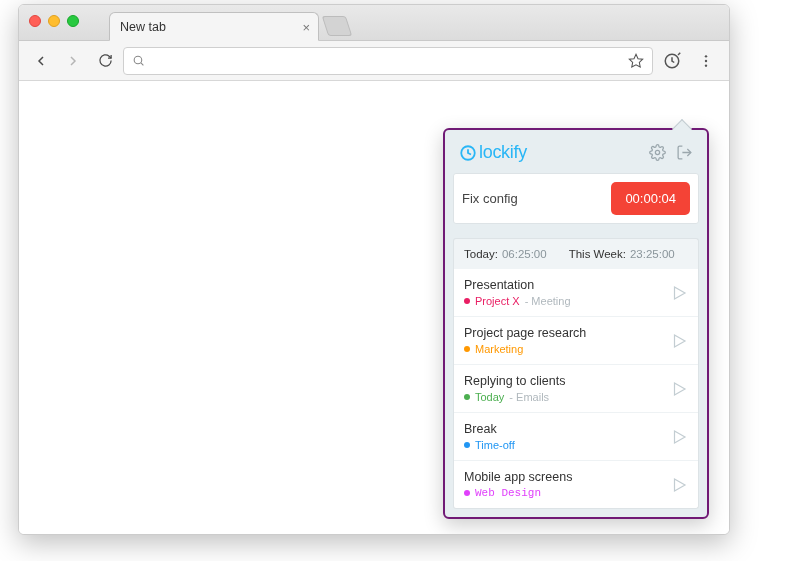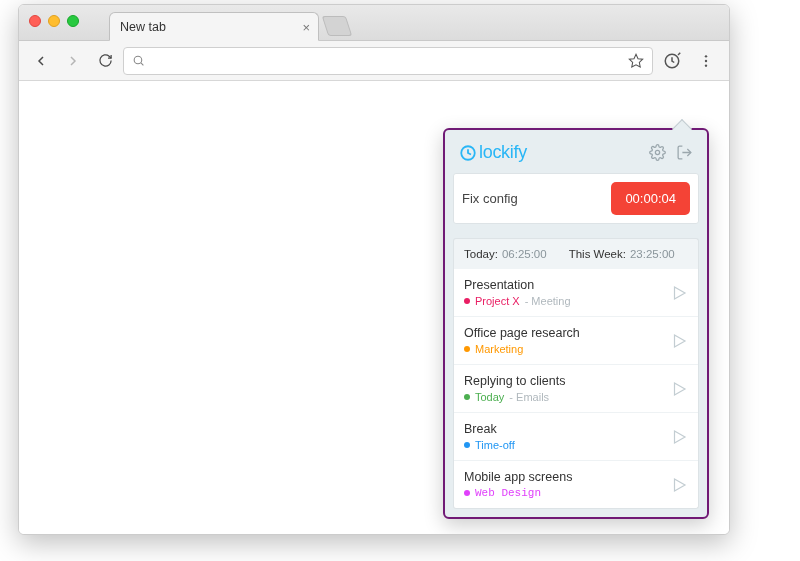--- a/index.html
+++ b/index.html
@@ -310,21 +310,21 @@
               </div>
             </div>
             <span class="play-btn">
               <svg width="18" height="18" viewBox="0 0 24 24" fill="none" stroke="currentColor" stroke-width="1.6">
                 <polygon points="6 4 20 12 6 20 6 4"></polygon>
               </svg>
             </span>
           </div>
           <div class="entry">
             <div class="entry-main">
-              <div class="entry-title">Office page research</div>
+              <div class="entry-title">Project page research</div>
               <div class="entry-sub">
                 <span class="proj-dot" style="background: rgb(255, 152, 0);"></span>
                 <span style="color: rgb(255, 152, 0);">Marketing</span>
               </div>
             </div>
             <span class="play-btn">
               <svg width="18" height="18" viewBox="0 0 24 24" fill="none" stroke="currentColor" stroke-width="1.6">
                 <polygon points="6 4 20 12 6 20 6 4"></polygon>
               </svg>
             </span>

